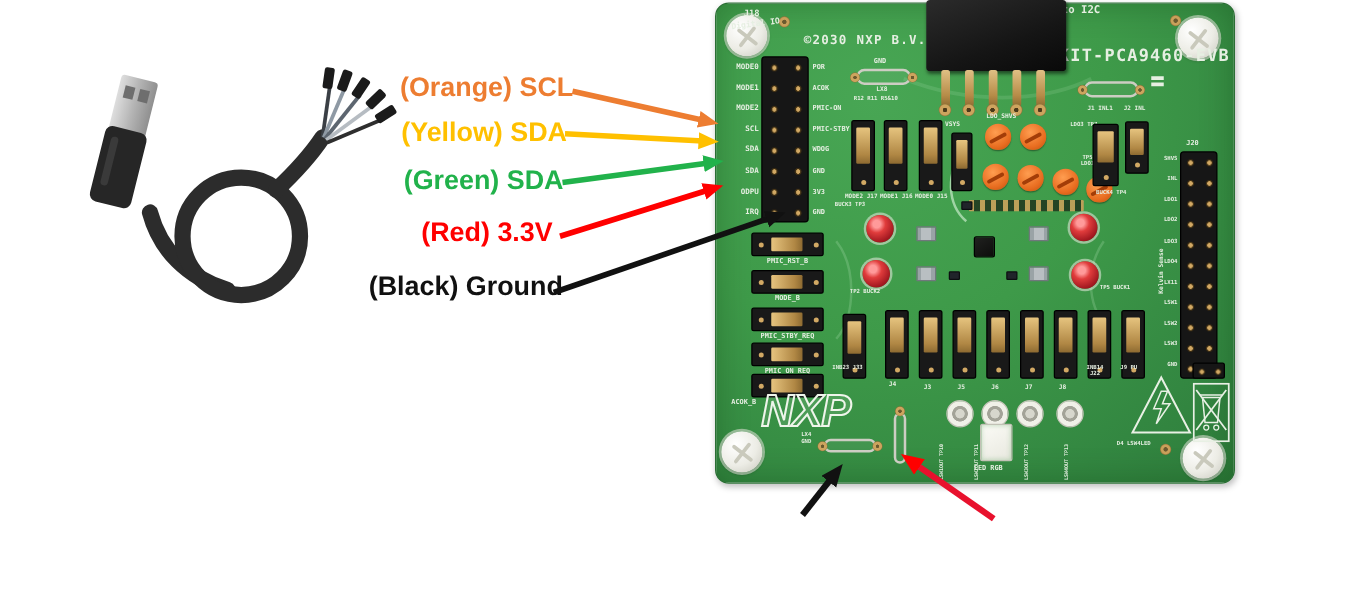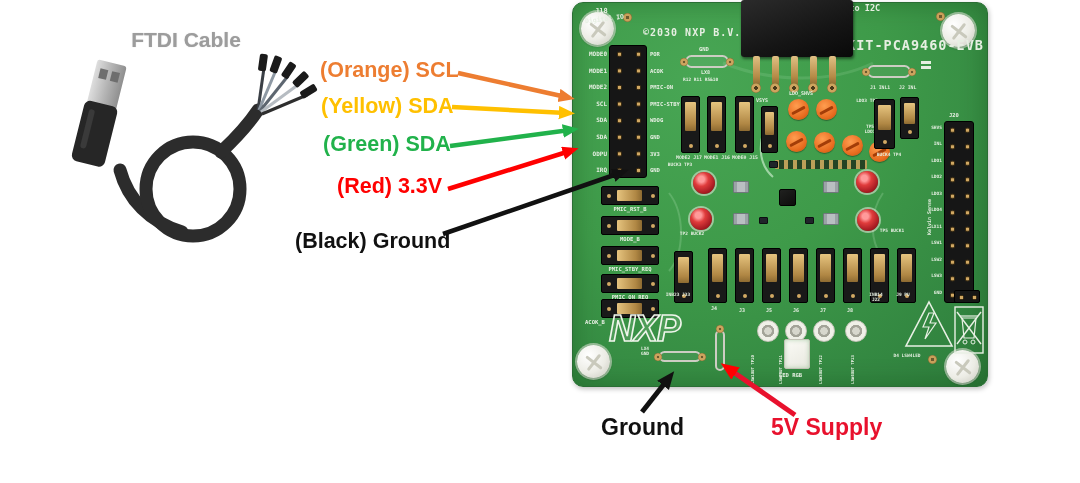--- a/index.html
+++ b/index.html
@@ -86,31 +86,28 @@
   .ledrgb{background:linear-gradient(150deg,#fbfbf6,#e8e8df);border:1px solid #c2c2b6;border-radius:2px;
           box-shadow:inset 0 0 4px rgba(120,180,120,.5);}
   .eq{width:10px;height:3px;background:#E6EFE2;box-shadow:0 5px 0 #E6EFE2;}
 </style>
 </head>
 <body>
 
 <div class="canvas">
 
   <div class="ftdi-title">
-    <div>FTDI Cable</div>
   </div>
 
   <div class="wire-label" style="left: 320px; top: 58px; color: rgb(237, 125, 49);">(Orange) SCL</div>
   <div class="wire-label" style="left: 323px; top: 132px; color: rgb(33, 178, 75);">(Green) SDA</div>
   <div class="wire-label" style="left: 321px; top: 94px; color: rgb(255, 192, 0);">(Yellow) SDA</div>
   <div class="wire-label" style="left: 337px; top: 174px; color: rgb(255, 0, 0);">(Red) 3.3V</div>
-  <div class="wire-label" style="left: 295px; top: 217px; color: rgb(17, 17, 17); margin-top: 12px;">(Black) Ground</div>
-
-  <div class="bottom-label" style="left:601px;top:414px;color:#111111">Ground</div>
-  <div class="bottom-label" style="left:771px;top:414px;color:#E8112D">5V Supply</div>
+  <div class="wire-label" style="left: 295px; top: 217px; color: rgb(17, 17, 17);">(Black) Ground</div>
+
 
   <div class="board">
 
     <div class="screw" style="left:8px;top:9px"></div>
     <div class="screw" style="left:369px;top:11px"></div>
     <div class="screw" style="left:4px;top:342px"></div>
     <div class="screw" style="left:373px;top:347px"></div>
     <div class="via" style="left:50px;top:10px"></div>
     <div class="via" style="left:363px;top:9px"></div>
     <div class="via" style="left:355px;top:352px"></div>

